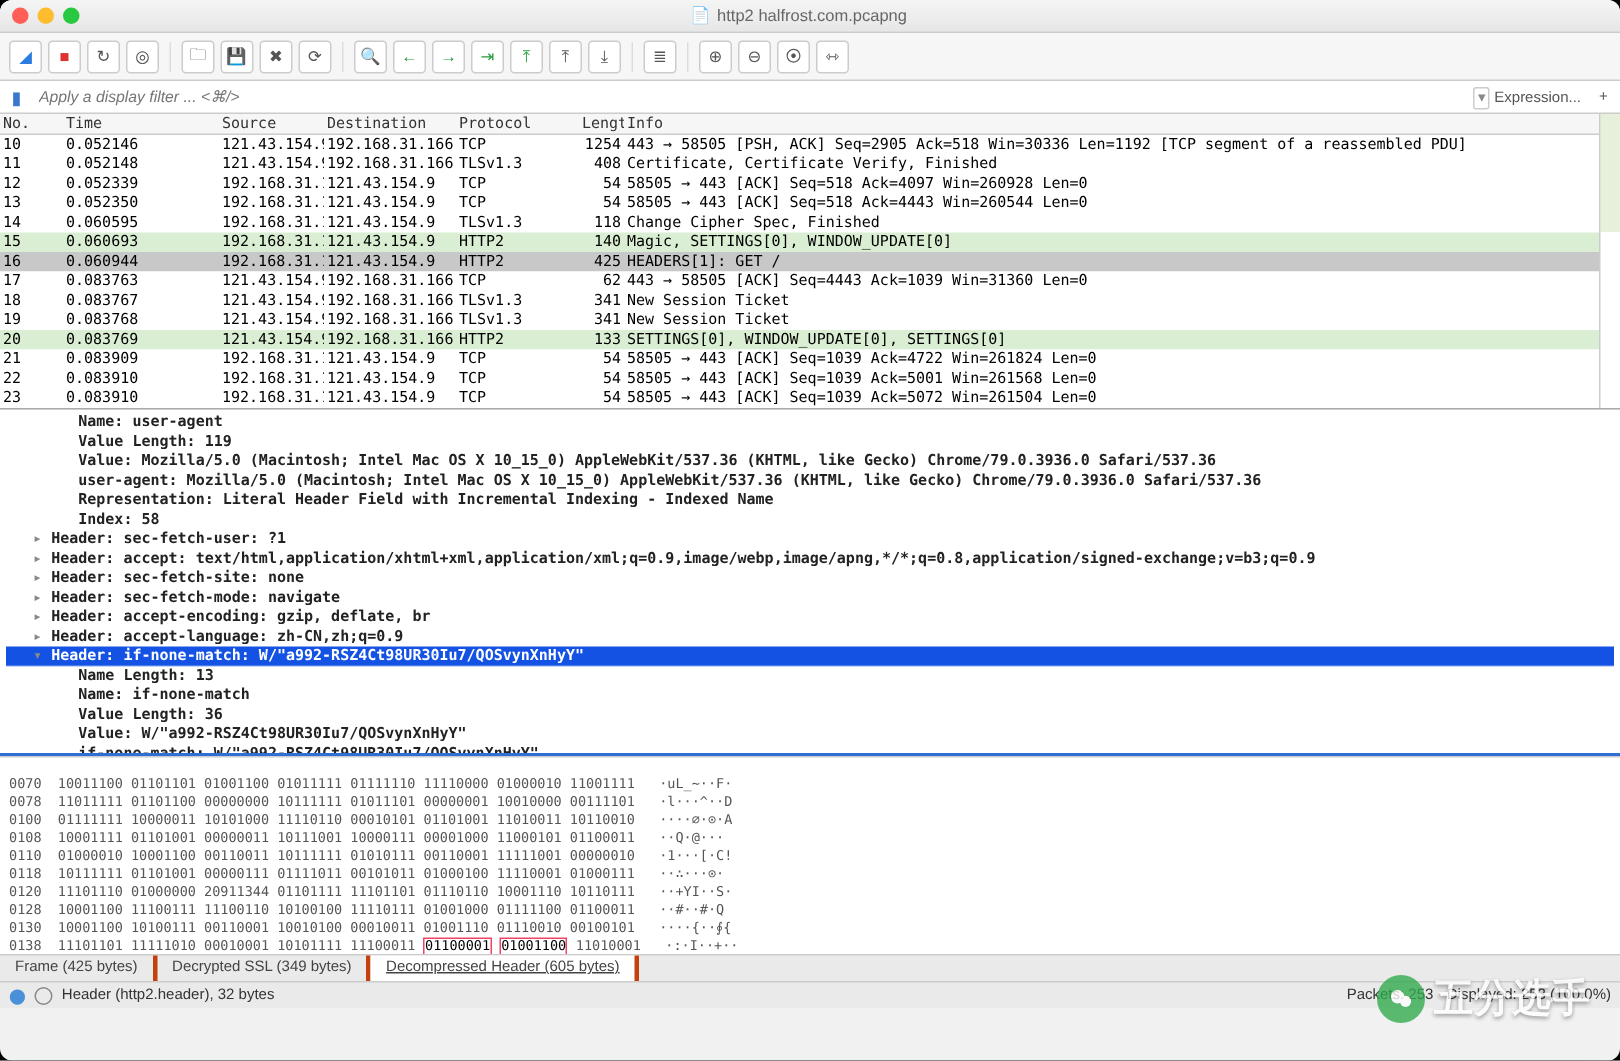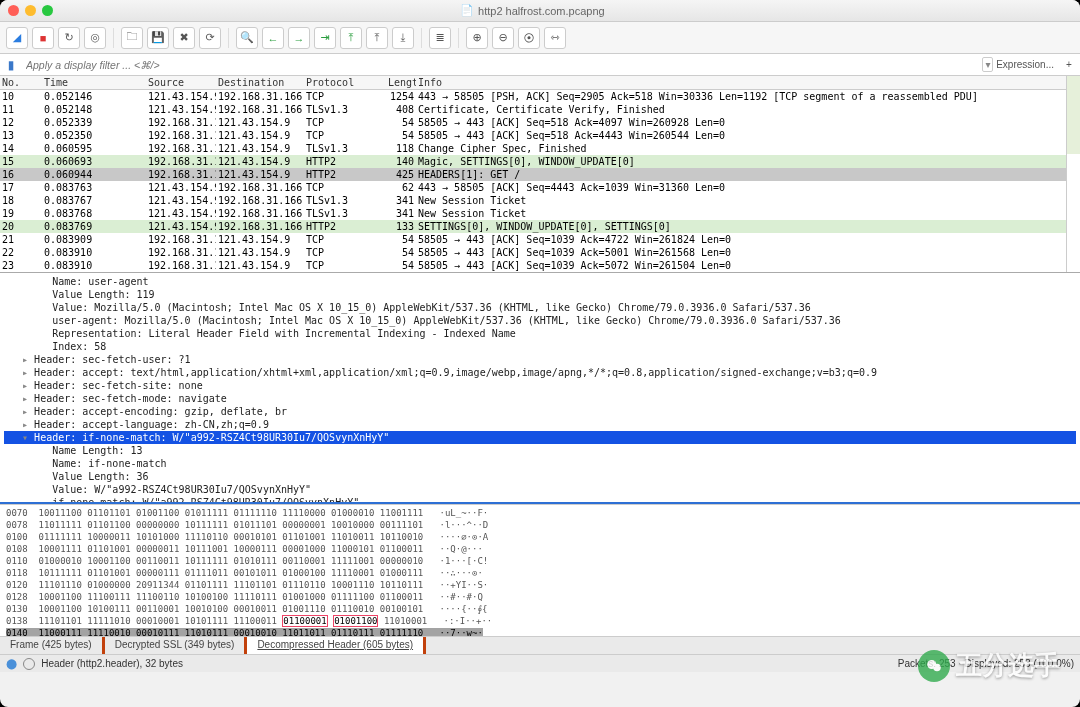--- a/index.html
+++ b/index.html
@@ -26,26 +26,26 @@
   .pk-head span, .row span { padding:1px 2px; white-space:nowrap; overflow:hidden; font-family: Menlo, Consolas, monospace; font-size:10px;}
   .c-no{width:42px; text-align:left;} .c-time{width:104px;} .c-src{width:70px;} .c-dst{width:88px;} .c-proto{width:82px;} .c-len{width:30px; text-align:right;} .c-info{flex:1;}
   .rows { }
   .row { display:flex; font-family: Menlo, Consolas, monospace; }
   .row.plain{background:#fff;}
   .row.http2{background:#daeed3;}
   .row.sel{background:#c8c8c8;}
   .mini { width:14px; background:linear-gradient(#e6f0da 0%, #e6f0da 40%, #fff 40%, #fff 100%); border-left:1px solid #ccc;}
 
   .tree-pane { height:232px; background:#fff; border-top:1px solid #aaa; border-bottom:2px solid #2d6fd4; overflow:auto; font-family: Menlo, Consolas, monospace; font-size:10px; color:#222; padding:2px 4px;}
-  .tree-pane .ln { white-space:pre; line-height:13px;}
+  .tree-pane .ln { white-space:pre; line-height:13px;font-weight:bold;}
   .tree-pane .sel { background:#1452e3; color:#fff;}
   .tri::before{content:"▸ "; color:#888;}
   .tri.o::before{content:"▾ ";}
 
-  .hex-pane { height:132px; background:#fff; border-top:1px solid #ccc; font-family: Menlo, Consolas, monospace; font-size:9px; color:#555; overflow:hidden; padding:2px 6px; line-height:12px;}
+  .hex-pane { height:132px; background:#fff; border-top:1px solid #ccc; font-family: Menlo, Consolas, monospace; font-size:9px; color:#555; overflow:hidden; padding:12px 6px; line-height:12px;}
   .hex-pane .hx { white-space:pre; }
   .hex-pane .hi { background:#a3a3a3; color:#000;}
   .hex-pane .hi2 { border:1px solid #e46; color:#000;}
 
   .tabs { height:18px; background:#eaeaea; border-top:1px solid #ccc; display:flex; font-size:10px; color:#444;}
   .tab { padding:2px 10px; border-right:3px solid #c2410c;}
   .tab.act{background:#fff;text-decoration:underline;}
 
   .status { height:18px; background:#eaeaea; border-top:1px solid #ccc; display:flex; align-items:center; justify-content:space-between; padding:0 6px; font-size:10px; color:#333;}
   .status .left{display:flex; gap:6px; align-items:center;}

